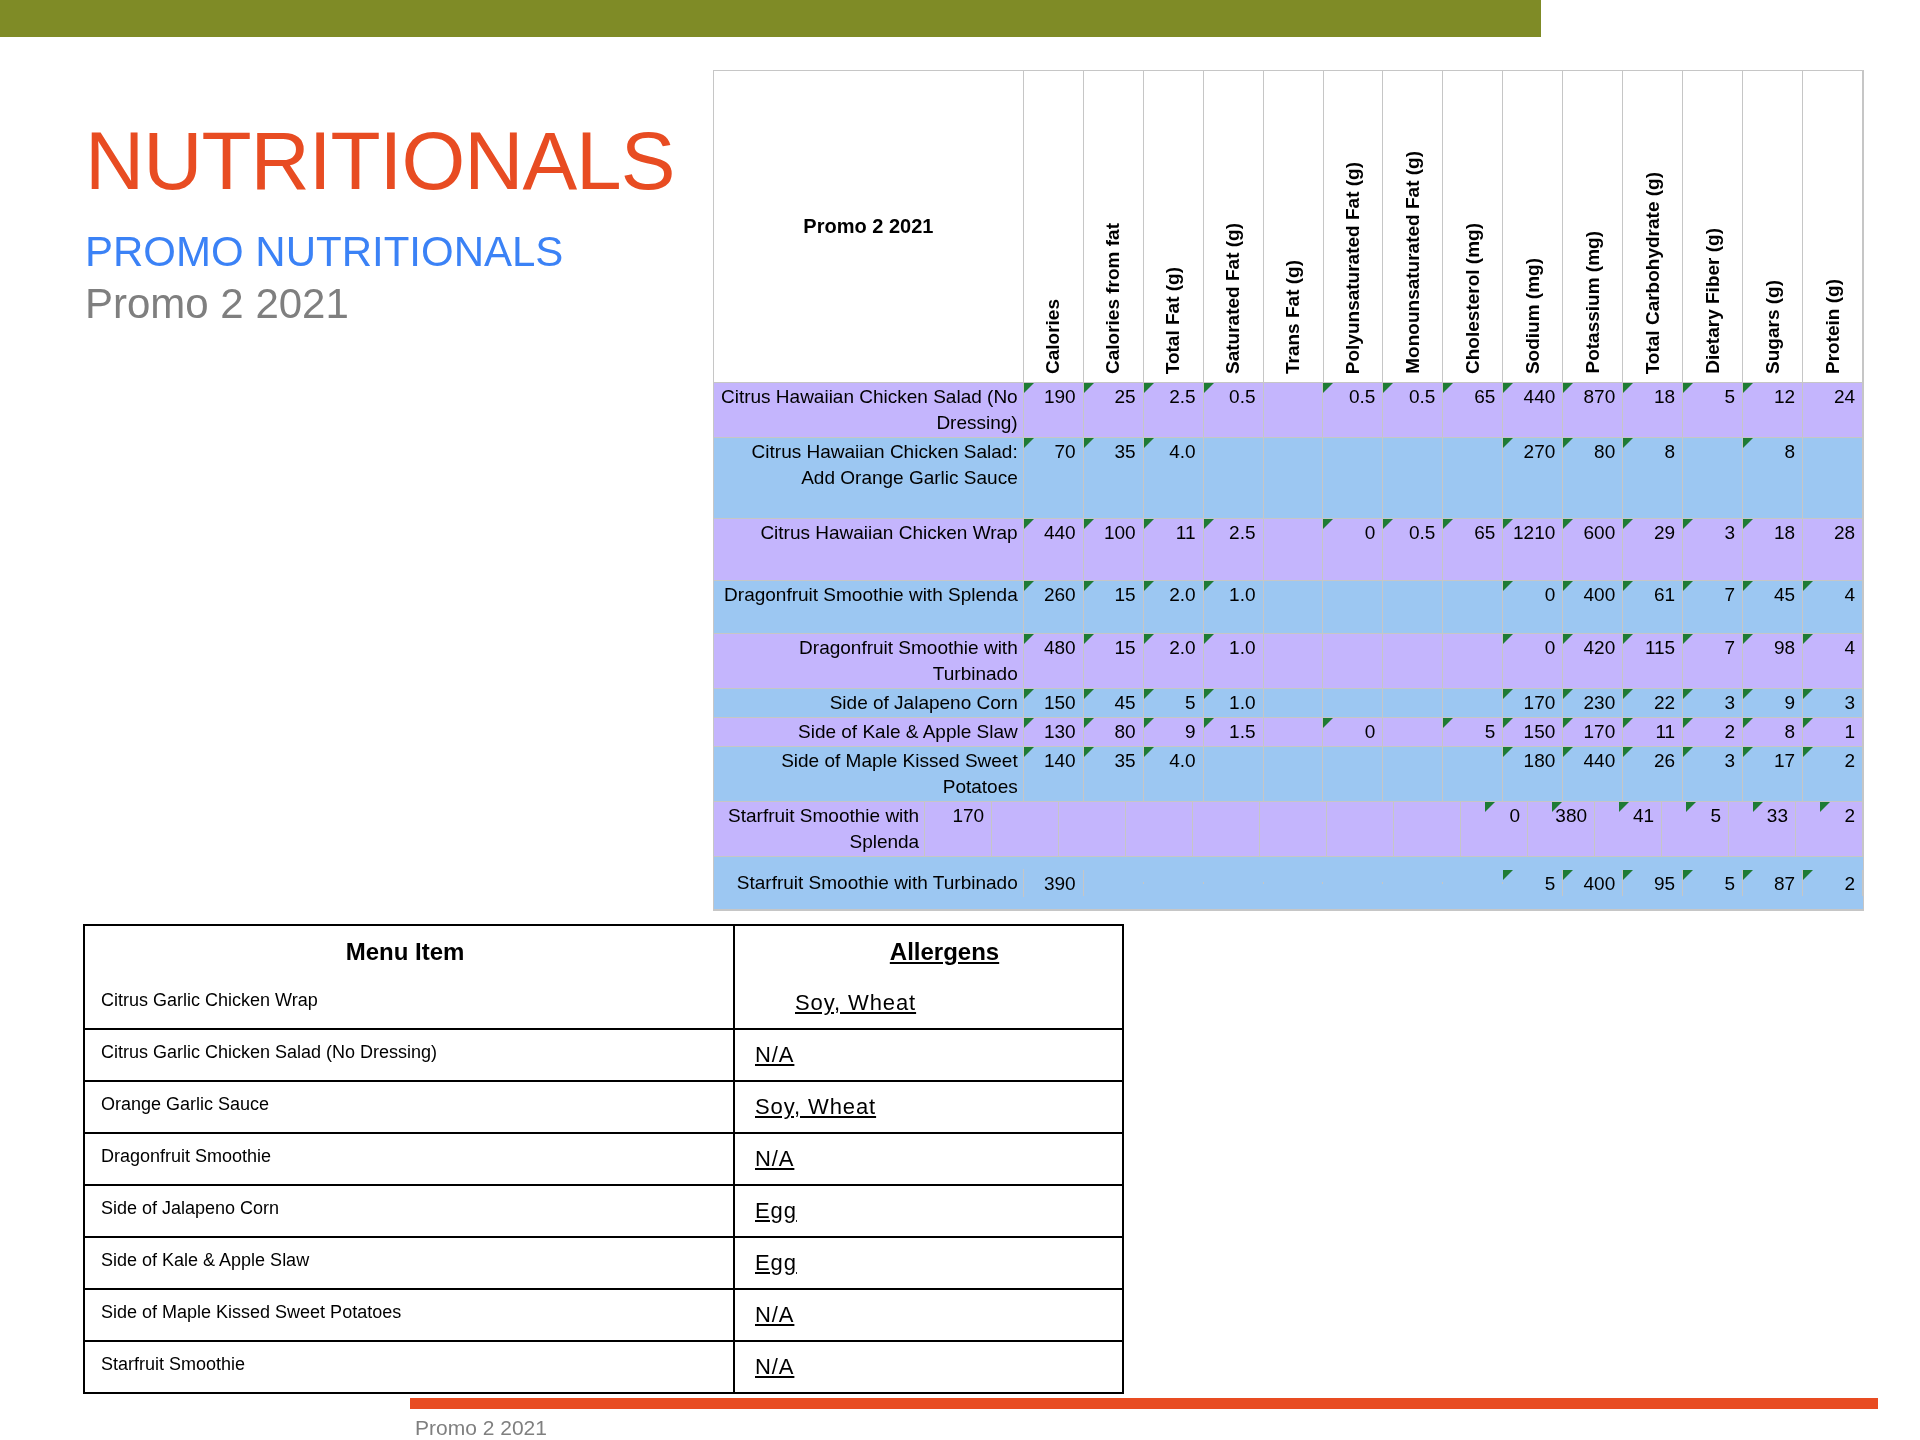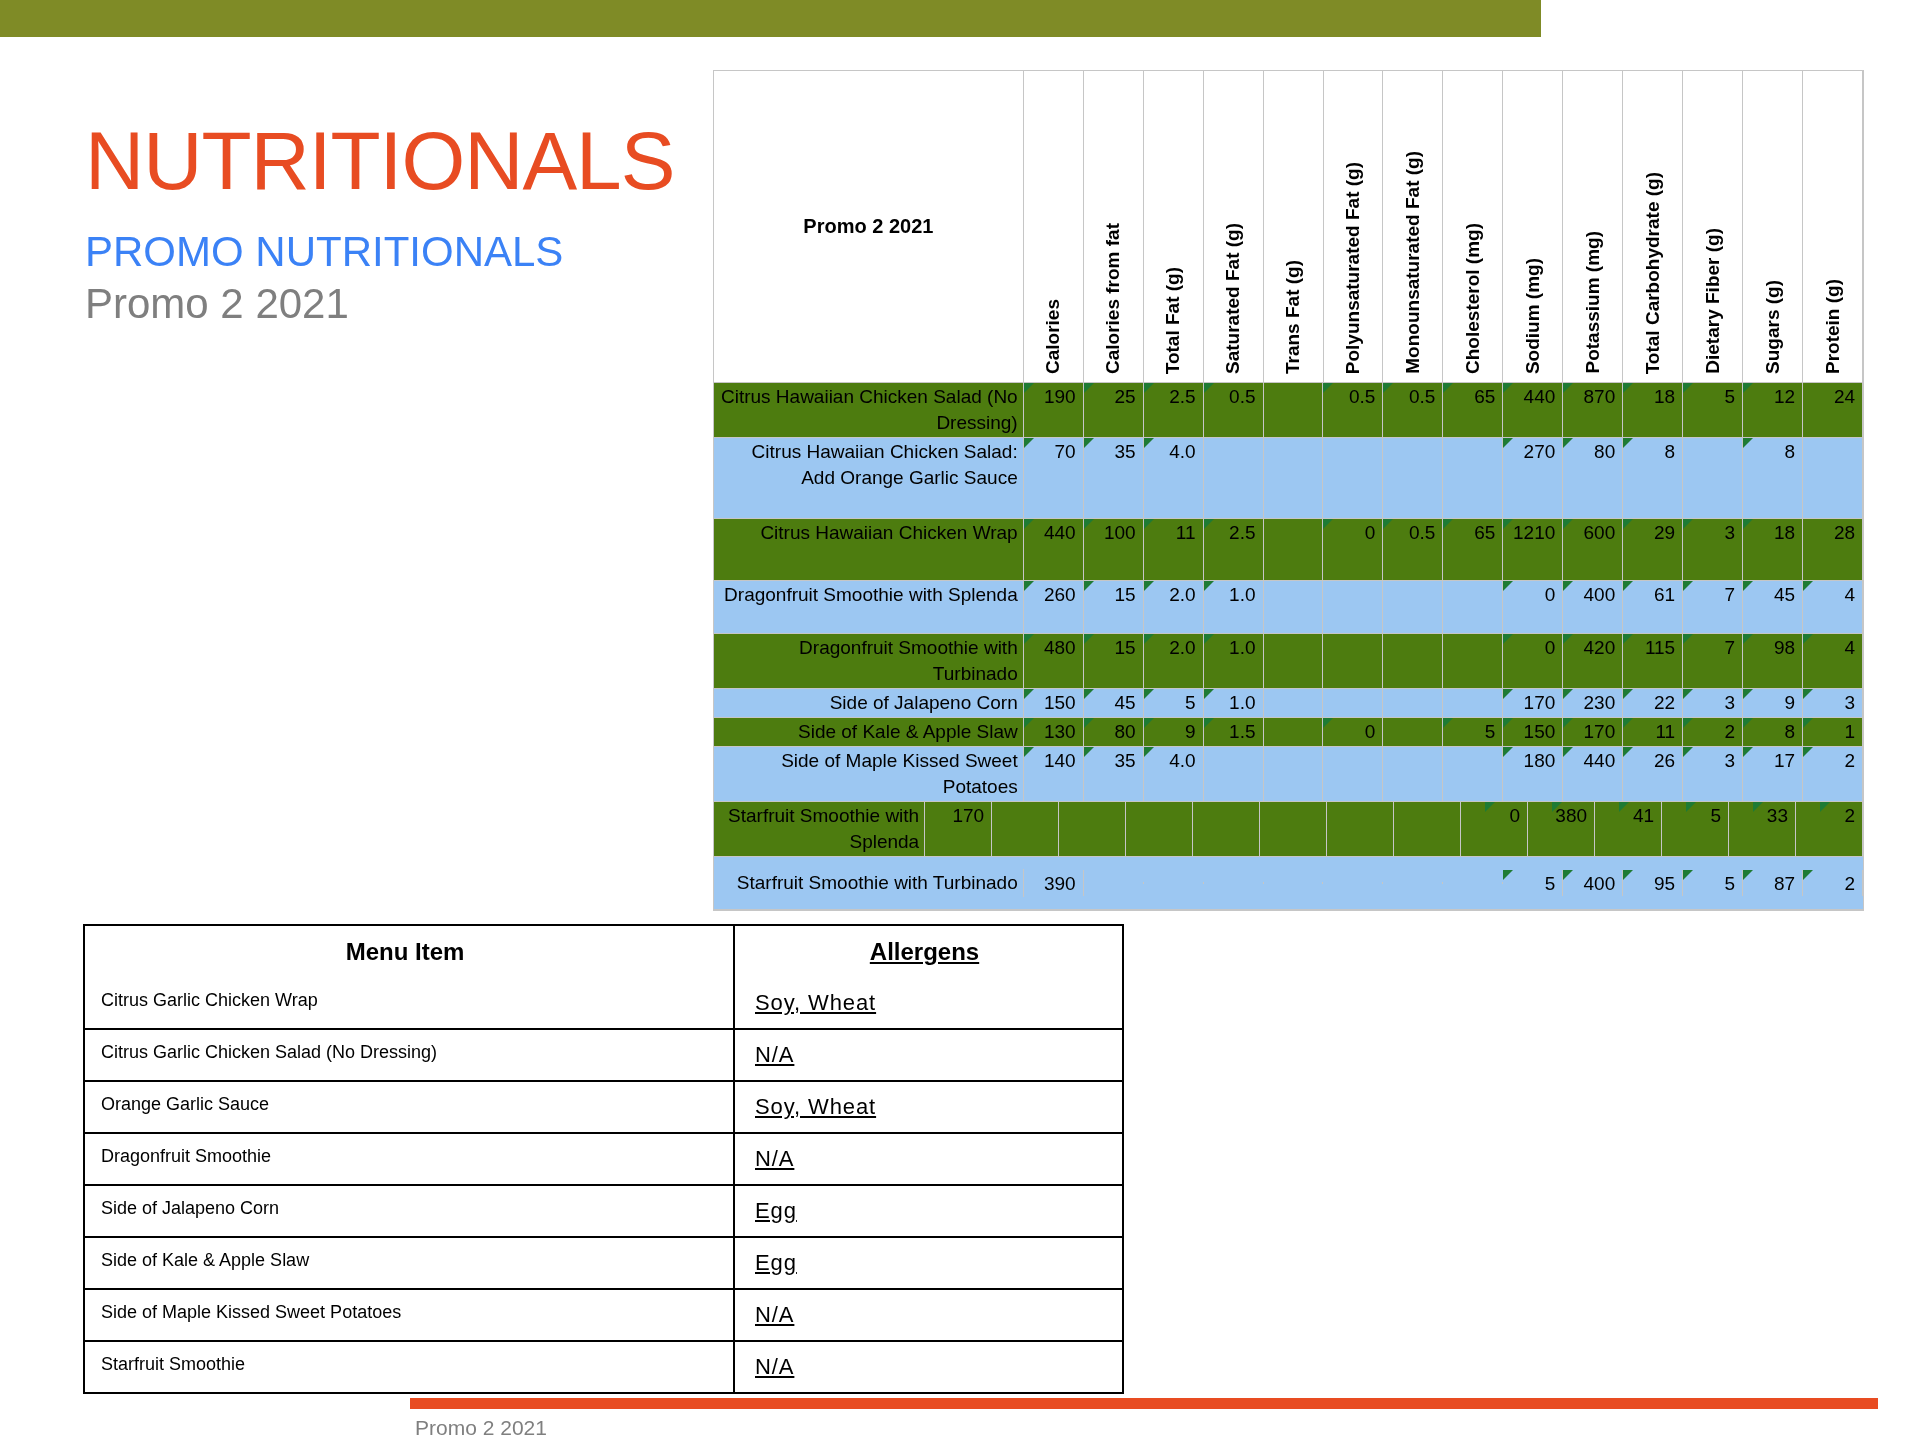--- a/index.html
+++ b/index.html
@@ -18,21 +18,21 @@
 
   
   .ntable { position:absolute; left:713px; top:70px; width:1151px; border:1px solid #c6c6c6; background:#fff; }
   .nh-row { display:flex; height:312px; border-bottom:1px solid #c6c6c6; }
   .corner { width:310px; border-right:1px solid #c6c6c6; display:flex; align-items:center; justify-content:center;
             font-weight:bold; font-size:20px; }
   .hcell  { width:60px; border-right:1px solid #c6c6c6; position:relative; }
   .hcell span { position:absolute; bottom:8px; left:50%; writing-mode:vertical-rl;
                 transform:translateX(-50%) rotate(180deg); font-weight:bold; font-size:19px; white-space:nowrap; }
 
-  .nrow { display:flex; border-bottom:1px solid #c6c6c6; background:#4d7c0f; }
+  .nrow { display:flex; border-bottom:1px solid #c6c6c6; background:#c4b5fd; }
   .nrow.shaded { background:#9cc7f2; }
   .nrow:nth-child(1)  { min-height:55px; }
   .nrow:nth-child(2)  { min-height:81px; }
   .nrow:nth-child(3)  { min-height:62px; }
   .nrow:nth-child(4)  { min-height:53px; }
   .nrow:nth-child(5)  { min-height:55px; }
   .nrow:nth-child(6)  { min-height:28px; }
   .nrow:nth-child(7)  { min-height:28px; }
   .nrow:nth-child(8)  { min-height:55px; }
   .nrow:nth-child(9)  { min-height:55px;gap:24px; }
@@ -40,21 +40,21 @@
   .lcell { width:310px; border-right:1px solid #c6c6c6; text-align:right; font-size:19px; line-height:26px;
            padding:1px 5px 1px 2px; }
   .vcell { width:60px; border-right:1px solid #c6c6c6; position:relative; text-align:right; font-size:19px;
            line-height:24px; padding:2px 7px 0 0; }
   .marker { position:absolute; top:0; left:0; width:0; height:0; display:block;
             border-left:10px solid #1e7b34; border-bottom:10px solid transparent; }
 
   
   .atable { position:absolute; left:83px; top:924px; width:1041px; border:2px solid #000; background:#fff; }
   .arow { display:flex; border-top:2px solid #000; }
-  .arow:first-child { border-top:none; }
+  .arow:first-child { border-top:none;gap:40px; }
   .acell-menu { width:650px; border-right:2px solid #000; padding:12px 8px 12px 16px; font-size:18px; }
   .acell-all  { flex:1; padding:12px 8px 12px 20px; font-size:22px; letter-spacing:0.9px;text-decoration:underline; }
   .ahead .acell-menu, .ahead .acell-all { font-weight:bold; font-size:24px; text-align:center;
             padding-left:0; letter-spacing:0; }
 
   
   .footer-bar  { position:absolute; left:410px; top:1398px; width:1468px; height:11px; background:#e84c22; }
   .footer-text { position:absolute; left:415px; top:1416px; font-size:21px; color:#7f7f7f; }
 </style>
 </head>

